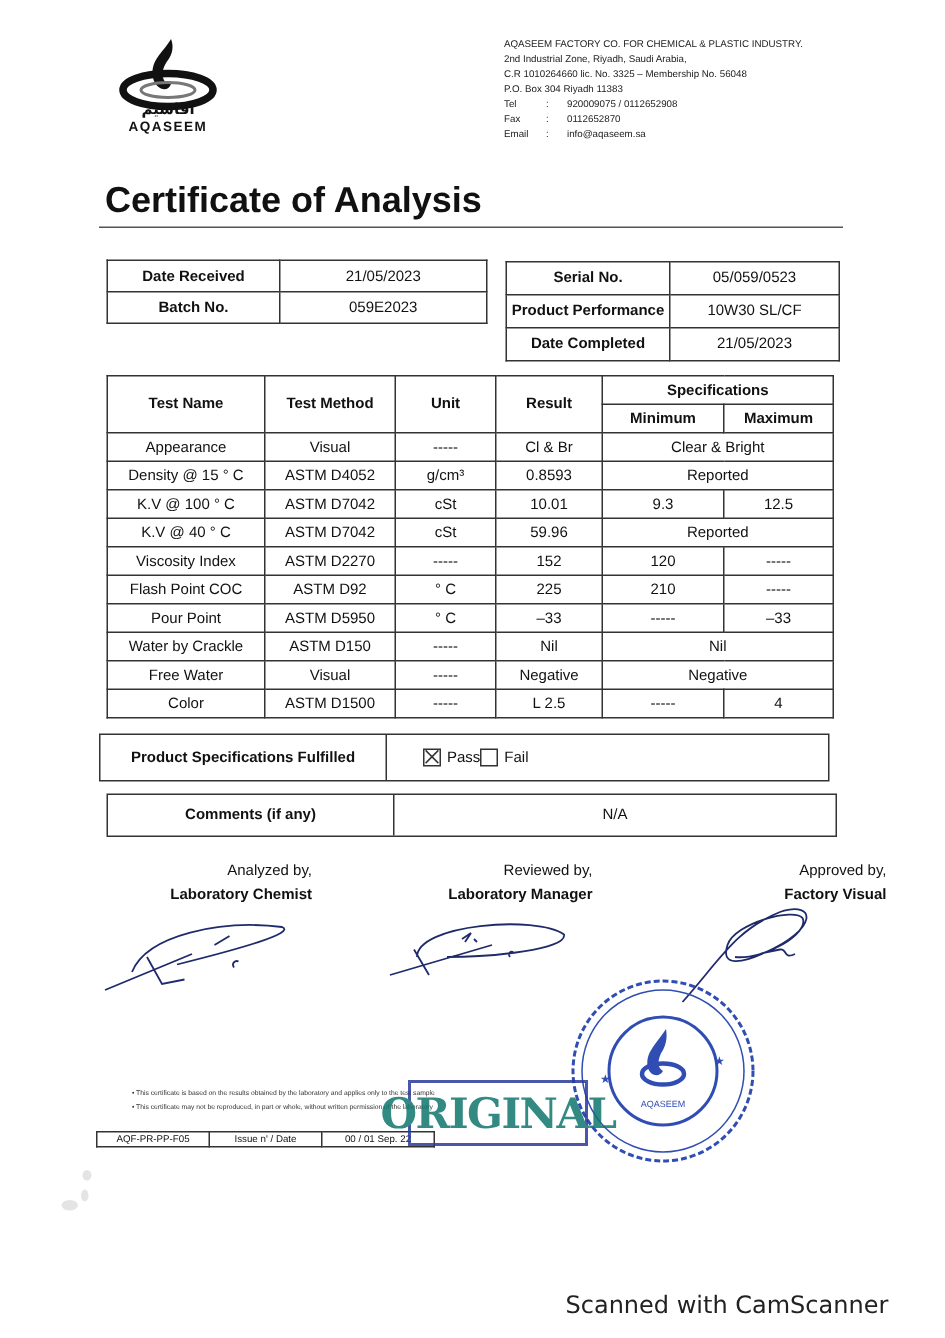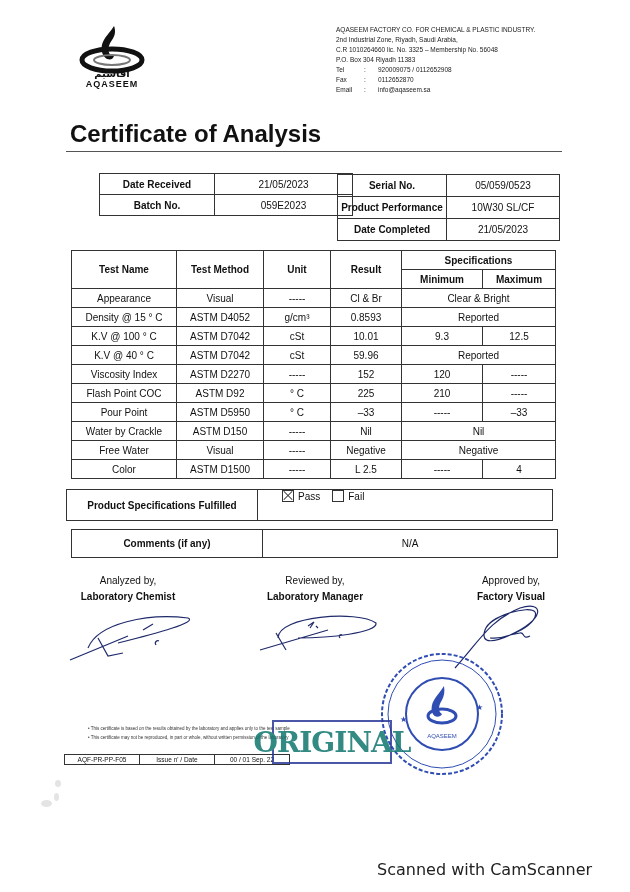--- a/index.html
+++ b/index.html
@@ -18,46 +18,46 @@
   #company .ctc .k { width: 28px; }
   #company .ctc .c { width: 14px; }
   
   #title { left: 70px; top: 120px; font-size: 24px; font-weight: bold; color: #111; }
   #title-rule { left: 66px; top: 151px; width: 496px; height: 1px; background: #555; }
 
   table { border-collapse: collapse; font-size: 10px; }
   td, th { border: 1px solid #333; text-align: center; padding: 0; }
   th { font-weight: bold; }
 
-  #info-left { left: 71px; top: 173px; width: 254px; margin-left: 28px; }
+  #info-left { left: 71px; top: 173px; width: 254px; }
   #info-left td { height: 20px; }
   #info-left td.lbl { font-weight: bold; width: 114px; }
 
   #info-right { left: 337px; top: 174px; width: 223px; }
   #info-right td { height: 21px; }
   #info-right td.lbl { font-weight: bold; width: 108px; }
 
   #results { left: 71px; top: 250px; width: 485px; }
   #results td { height: 18px; }
   #results th { height: 18px; }
 
   #spec-box { left: 66px; top: 489px; width: 485px; height: 30px; border: 1px solid #333; display: flex; font-size: 10px; }
   #spec-box .lbl { width: 190px; border-right: 1px solid #333; display: flex; align-items: center; justify-content: center; font-weight: bold; }
-  #spec-box .opts { display: flex; align-items: flex-start; padding-left: 24px; gap: 12px; }
+  #spec-box .opts { display: flex; align-items: center; padding-left: 24px; }
   .chk { display: inline-flex; align-items: center; gap: 4px; }
   .box { width: 10px; height: 10px; border: 1px solid #333; position: relative; display: inline-block; }
   .box.x::before, .box.x::after { content: ""; position: absolute; left: -1px; top: 4px; width: 12px; height: 1px; background: #333; }
   .box.x::before { transform: rotate(45deg); }
   .box.x::after { transform: rotate(-45deg); }
 
   #comments-box { left: 71px; top: 529px; width: 485px; height: 27px; border: 1px solid #333; display: flex; font-size: 10px; }
   #comments-box .lbl { width: 190px; border-right: 1px solid #333; display: flex; align-items: center; justify-content: center; font-weight: bold; }
   #comments-box .val { flex: 1; display: flex; align-items: center; justify-content: center; }
 
-  .sig-block { top: 573px; width: 160px; text-align: center; font-size: 10px; line-height: 16px; }
+  .sig-block { top: 573px; width: 160px; text-align: right; font-size: 10px; line-height: 16px; }
   .sig-block .role { font-weight: bold; }
   #sig-analyzed { left: 48px; }
   #sig-reviewed { left: 235px; }
   #sig-approved { left: 431px; }
   .sig-svg { position: absolute; }
 
   #notes { left: 88px; top: 724px; font-size: 4.5px; line-height: 9px; color: #333; }
   #footer-table { left: 64px; top: 754px; font-size: 6.5px; }
   #footer-table td { height: 9px; padding: 0 4px; border: 1px solid #333; }
 

